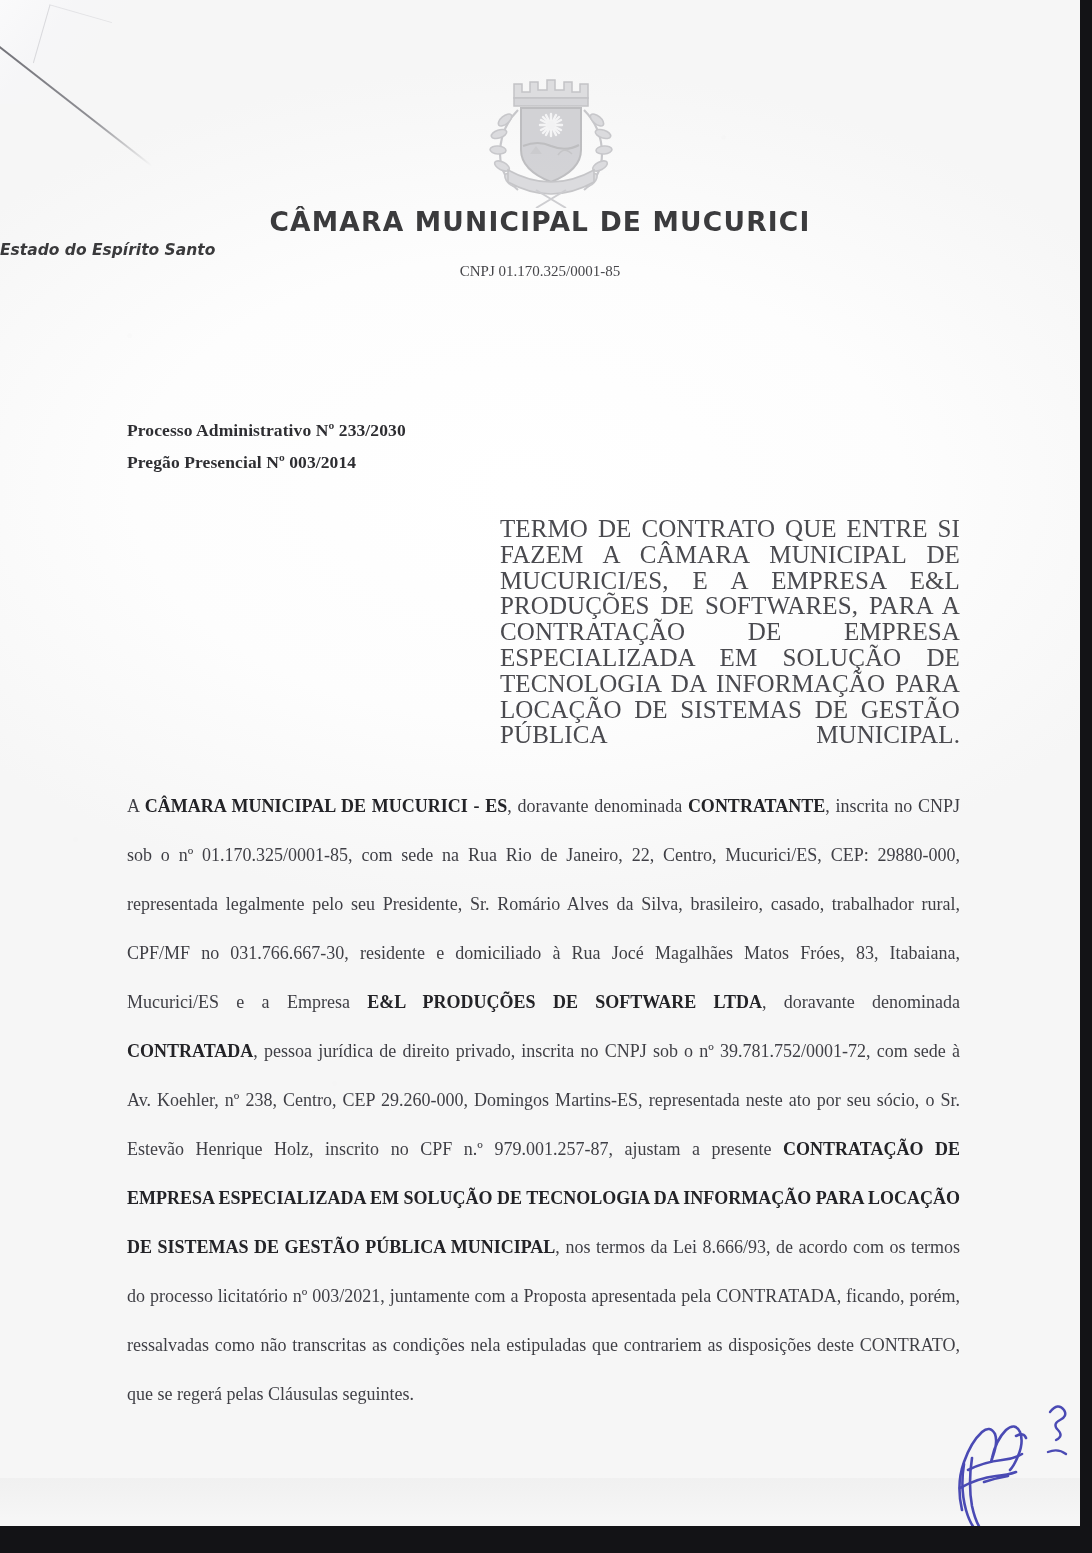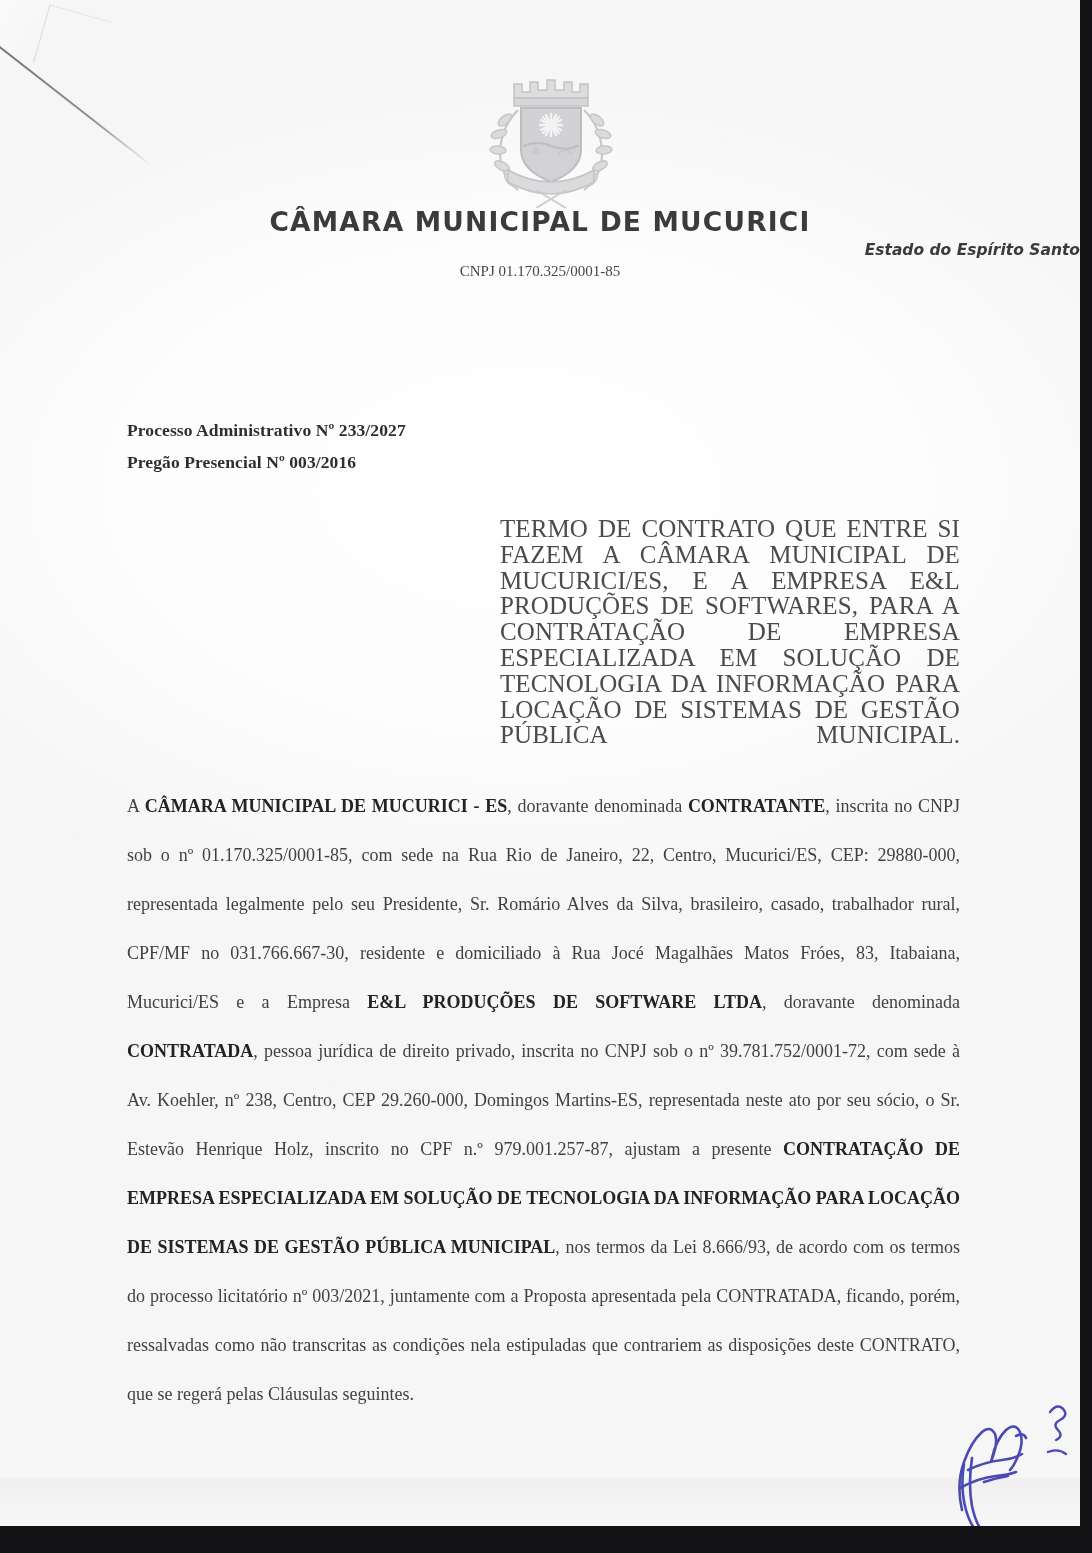--- a/index.html
+++ b/index.html
@@ -119,21 +119,21 @@
     font-family: "DejaVu Sans", sans-serif;
     font-weight: bold;
     font-size: 26.5px;
     letter-spacing: 1.2px;
     color: #3b3b3d;
   }
   .hdr-state {
     position: absolute;
     left: 0; right: 0;
     top: 241px;
-    text-align: right;
+    text-align: left;
     font-family: "DejaVu Sans", sans-serif;
     font-weight: bold;
     font-style: italic;
     font-size: 15.5px;
     color: #3a3a3c;
   }
   .hdr-cnpj {
     position: absolute;
     left: 0; right: 0;
     top: 263px;
@@ -291,22 +291,22 @@
           <path d="M58 132 L88 150 M88 132 L58 150" stroke="#a8a8ae" stroke-width="2" fill="none"></path>
         </g>
       </svg>
     </div>
 
     <div class="hdr-title">CÂMARA MUNICIPAL DE MUCURICI</div>
     <div class="hdr-state">Estado do Espírito Santo</div>
     <div class="hdr-cnpj">CNPJ 01.170.325/0001-85</div>
 
 
-    <div class="proc-line" id="proc-admin">Processo Administrativo Nº 233/2027</div>
-    <div class="proc-line" id="pregao">Pregão Presencial Nº 003/2016</div>
+    <div class="proc-line" id="proc-admin">Processo Administrativo Nº 233/2030</div>
+    <div class="proc-line" id="pregao">Pregão Presencial Nº 003/2014</div>
 
     <div id="preamble"><span>TERMO DE CONTRATO QUE ENTRE SI FAZEM A CÂMARA MUNICIPAL DE MUCURICI/ES, E A EMPRESA E&amp;L PRODUÇÕES DE SOFTWARES, PARA A CONTRATAÇÃO DE EMPRESA ESPECIALIZADA EM SOLUÇÃO DE TECNOLOGIA DA INFORMAÇÃO PARA LOCAÇÃO DE SISTEMAS DE GESTÃO PÚBLICA MUNICIPAL.</span></div>
 
     <div id="body-text"><span>A </span><b>CÂMARA MUNICIPAL DE MUCURICI - ES</b><span>, doravante denominada </span><b>CONTRATANTE</b><span>, inscrita no CNPJ sob o nº 01.170.325/0001-85, com sede na Rua Rio de Janeiro, 22, Centro, Mucurici/ES, CEP: 29880-000, representada legalmente pelo seu Presidente, Sr. Romário Alves da Silva, brasileiro, casado, trabalhador rural, CPF/MF no 031.766.667-30, residente e domiciliado à Rua Jocé Magalhães Matos Fróes, 83, Itabaiana, Mucurici/ES e a Empresa </span><b>E&amp;L PRODUÇÕES DE SOFTWARE LTDA</b><span>, doravante denominada </span><b>CONTRATADA</b><span>, pessoa jurídica de direito privado, inscrita no CNPJ sob o nº 39.781.752/0001-72, com sede à Av. Koehler, nº 238, Centro, CEP 29.260-000, Domingos Martins-ES, representada neste ato por seu sócio, o Sr. Estevão Henrique Holz, inscrito no CPF n.º 979.001.257-87, ajustam a presente </span><b>CONTRATAÇÃO DE EMPRESA ESPECIALIZADA EM SOLUÇÃO DE TECNOLOGIA DA INFORMAÇÃO PARA LOCAÇÃO DE SISTEMAS DE GESTÃO PÚBLICA MUNICIPAL</b><span>, nos termos da Lei 8.666/93, de acordo com os termos do processo licitatório nº 003/2021, juntamente com a Proposta apresentada pela CONTRATADA, ficando, porém, ressalvadas como não transcritas as condições nela estipuladas que contrariem as disposições deste CONTRATO, que se regerá pelas Cláusulas seguintes.</span></div>
 
 
     <div id="signature">
       <svg viewBox="0 0 142 140" width="142" height="140" aria-hidden="true">
         <g fill="none" stroke="#4a4ab4" stroke-width="2.6" stroke-linecap="round" stroke-linejoin="round">
           <path d="M24 118 Q18 92 26 70 Q33 50 44 40 Q52 33 57 42 Q60 50 55 64 Q52 74 54 66 Q58 48 68 38 Q77 30 82 40 Q86 50 80 64 Q76 74 72 78"></path>

